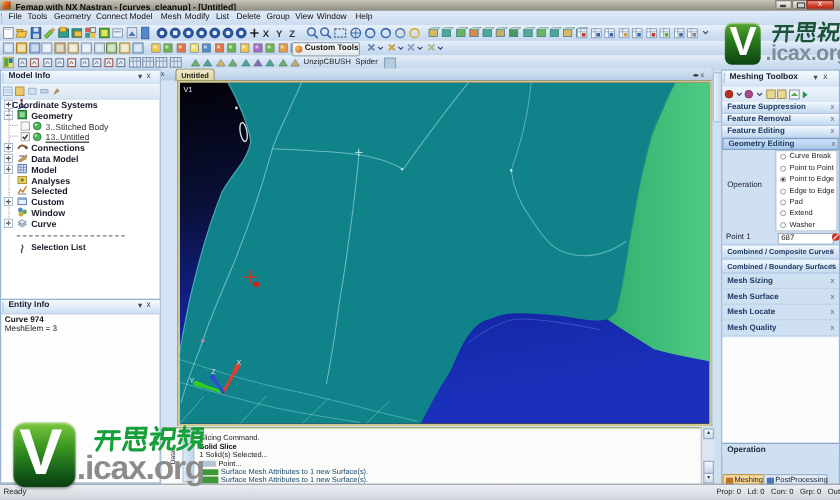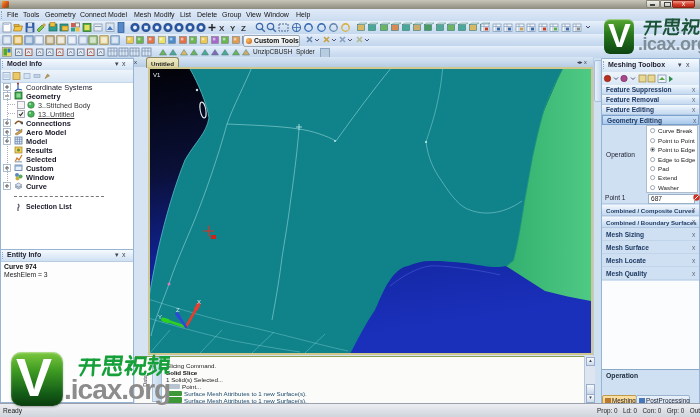--- a/index.html
+++ b/index.html
@@ -4,20 +4,21 @@
 html,body{margin:0;padding:0;}
 body{width:700px;height:417px;position:relative;overflow:hidden;
   font-family:"Liberation Sans",sans-serif;background:#d5e3f3;}
 .abs{position:absolute;}
 svg{display:block;}
 </style></head><body>
 
 <div class="abs" style="left:0;top:0;width:700px;height:9px;
 background:linear-gradient(180deg,#c8c6ba 0%,#a8a698 55%,#8e8c80 100%);border-bottom:1px solid #6e6c62;">
   <div class="abs" style="left:2px;top:1px;width:7px;height:7px;background:linear-gradient(135deg,#f0a030,#d04818 60%,#3a7828);border-radius:1px;"></div>
+  <div class="abs" style="left:13px;top:0.5px;font-size:7.2px;font-weight:bold;color:#0a0a0a;white-space:nowrap;">Femap with NX Nastran  -  [curves_cleanup]  -  [Untitled]</div>
   <div class="abs" style="left:646px;top:0;width:12px;height:5.5px;background:linear-gradient(180deg,#f2f2ee,#c2c0b4);border:1px solid #888478;border-radius:0 0 2px 2px;">
       <div class="abs" style="left:3px;top:3px;width:5px;height:1.5px;background:#444;"></div>
     </div>
   <div class="abs" style="left:660px;top:0;width:11px;height:5.5px;background:linear-gradient(180deg,#f2f2ee,#c2c0b4);border:1px solid #888478;border-radius:0 0 2px 2px;">
       <div class="abs" style="left:3px;top:1px;width:5px;height:3px;border:1px solid #444;"></div>
     </div>
   <div class="abs" style="left:672px;top:0;width:21px;height:5.5px;background:linear-gradient(180deg,#f09a8a,#d43b28 60%,#b02a1a);border:1px solid #8c2014;border-radius:0 0 2px 2px;color:#fff;font-size:7px;text-align:center;line-height:6px;">x</div>
 </div>
 
 <div class="abs" style="left:0;top:9px;width:700px;height:12px;background:linear-gradient(180deg,#e0eaf8,#cbdcf0);">
@@ -692,21 +693,21 @@
       <rect x="0.5" y="0.5" width="7" height="7" fill="#fff" stroke="#9ab0c6" stroke-width="0.8"></rect>
       <path d="M2,4 h4 M4,2 v4" stroke="#444" stroke-width="0.9"></path>
     </svg>
   </div>
 <div class="abs" style="left:14px;top:82.0px;width:9px;height:9px;">
     <svg width="9" height="9" viewBox="0 0 9 9">
       <path d="M4,7 L4,1 M4,7 L1,9 M4,7 L8,8" stroke="#2858b0" stroke-width="1.2"></path>
       <circle cx="4" cy="1.5" r="1" fill="#c03020"></circle>
     </svg>
   </div>
-<div class="abs" style="left:26px;top:82.5px;font-size:7.4px;font-weight:normal;color:#1a1a2a;white-space:nowrap;">Coordinate Systems</div>
+<div class="abs" style="left:10px;top:82.5px;font-size:7.4px;font-weight:bold;color:#1a1a2a;white-space:nowrap;">Coordinate Systems</div>
 <div class="abs" style="left:3px;top:91.5px;width:8px;height:8px;">
     <svg width="8" height="8" viewBox="0 0 8 8">
       <rect x="0.5" y="0.5" width="7" height="7" fill="#fff" stroke="#9ab0c6" stroke-width="0.8"></rect>
       <path d="M2,4 h4" stroke="#444" stroke-width="0.9"></path>
     </svg>
   </div>
 <div class="abs" style="left:14px;top:91.0px;width:9px;height:9px;">
     <svg width="9" height="9" viewBox="0 0 9 9">
       <rect x="1" y="1" width="7" height="7" fill="#3fae4e" stroke="#1c6428" stroke-width="0.8"></rect>
       <rect x="2.5" y="2.5" width="4" height="4" fill="#8fd89a"></rect>
@@ -756,41 +757,41 @@
       <rect x="0.5" y="0.5" width="7" height="7" fill="#fff" stroke="#9ab0c6" stroke-width="0.8"></rect>
       <path d="M2,4 h4 M4,2 v4" stroke="#444" stroke-width="0.9"></path>
     </svg>
   </div>
 <div class="abs" style="left:14px;top:127.0px;width:9px;height:9px;">
     <svg width="9" height="9" viewBox="0 0 9 9">
       <path d="M1,7 L8,2 L8,5 L3,8 Z" fill="#caa050" stroke="#806028" stroke-width="0.5"></path>
       <path d="M2,3 h4" stroke="#3858a8" stroke-width="1"></path>
     </svg>
   </div>
-<div class="abs" style="left:26px;top:127.5px;font-size:7.4px;font-weight:bold;color:#1a1a2a;white-space:nowrap;">Aero Model</div>
+<div class="abs" style="left:26px;top:127.5px;font-size:7.4px;font-weight:bold;color:#1a1a2a;white-space:nowrap;">Data Model</div>
 <div class="abs" style="left:3px;top:136.5px;width:8px;height:8px;">
     <svg width="8" height="8" viewBox="0 0 8 8">
       <rect x="0.5" y="0.5" width="7" height="7" fill="#fff" stroke="#9ab0c6" stroke-width="0.8"></rect>
       <path d="M2,4 h4 M4,2 v4" stroke="#444" stroke-width="0.9"></path>
     </svg>
   </div>
 <div class="abs" style="left:14px;top:136.0px;width:9px;height:9px;">
     <svg width="9" height="9" viewBox="0 0 9 9">
       <rect x="1" y="1" width="7" height="7" fill="#e8eef6" stroke="#5878a8" stroke-width="0.8"></rect>
       <path d="M1,3.3 h7 M1,5.6 h7 M3.3,1 v7 M5.6,1 v7" stroke="#5878a8" stroke-width="0.6"></path>
     </svg>
   </div>
 <div class="abs" style="left:26px;top:136.5px;font-size:7.4px;font-weight:bold;color:#1a1a2a;white-space:nowrap;">Model</div>
 <div class="abs" style="left:14px;top:145.0px;width:9px;height:9px;">
     <svg width="9" height="9" viewBox="0 0 9 9">
       <rect x="1" y="2" width="7" height="6" fill="#f0d060" stroke="#a08020" stroke-width="0.7"></rect>
       <circle cx="4.5" cy="5" r="1.5" fill="#6a8a30"></circle>
     </svg>
   </div>
-<div class="abs" style="left:26px;top:145.5px;font-size:7.4px;font-weight:bold;color:#1a1a2a;white-space:nowrap;">Results</div>
+<div class="abs" style="left:26px;top:145.5px;font-size:7.4px;font-weight:bold;color:#1a1a2a;white-space:nowrap;">Analyses</div>
 <div class="abs" style="left:14px;top:154.0px;width:9px;height:9px;">
     <svg width="9" height="9" viewBox="0 0 9 9">
       <path d="M1,8 L3,4 L5,6 L8,1" fill="none" stroke="#c87828" stroke-width="1.2"></path>
       <rect x="1" y="7" width="7" height="1.5" fill="#a8b8c8"></rect>
     </svg>
   </div>
 <div class="abs" style="left:26px;top:154.5px;font-size:7.4px;font-weight:bold;color:#1a1a2a;white-space:nowrap;">Selected</div>
 <div class="abs" style="left:3px;top:163.5px;width:8px;height:8px;">
     <svg width="8" height="8" viewBox="0 0 8 8">
       <rect x="0.5" y="0.5" width="7" height="7" fill="#fff" stroke="#9ab0c6" stroke-width="0.8"></rect>

